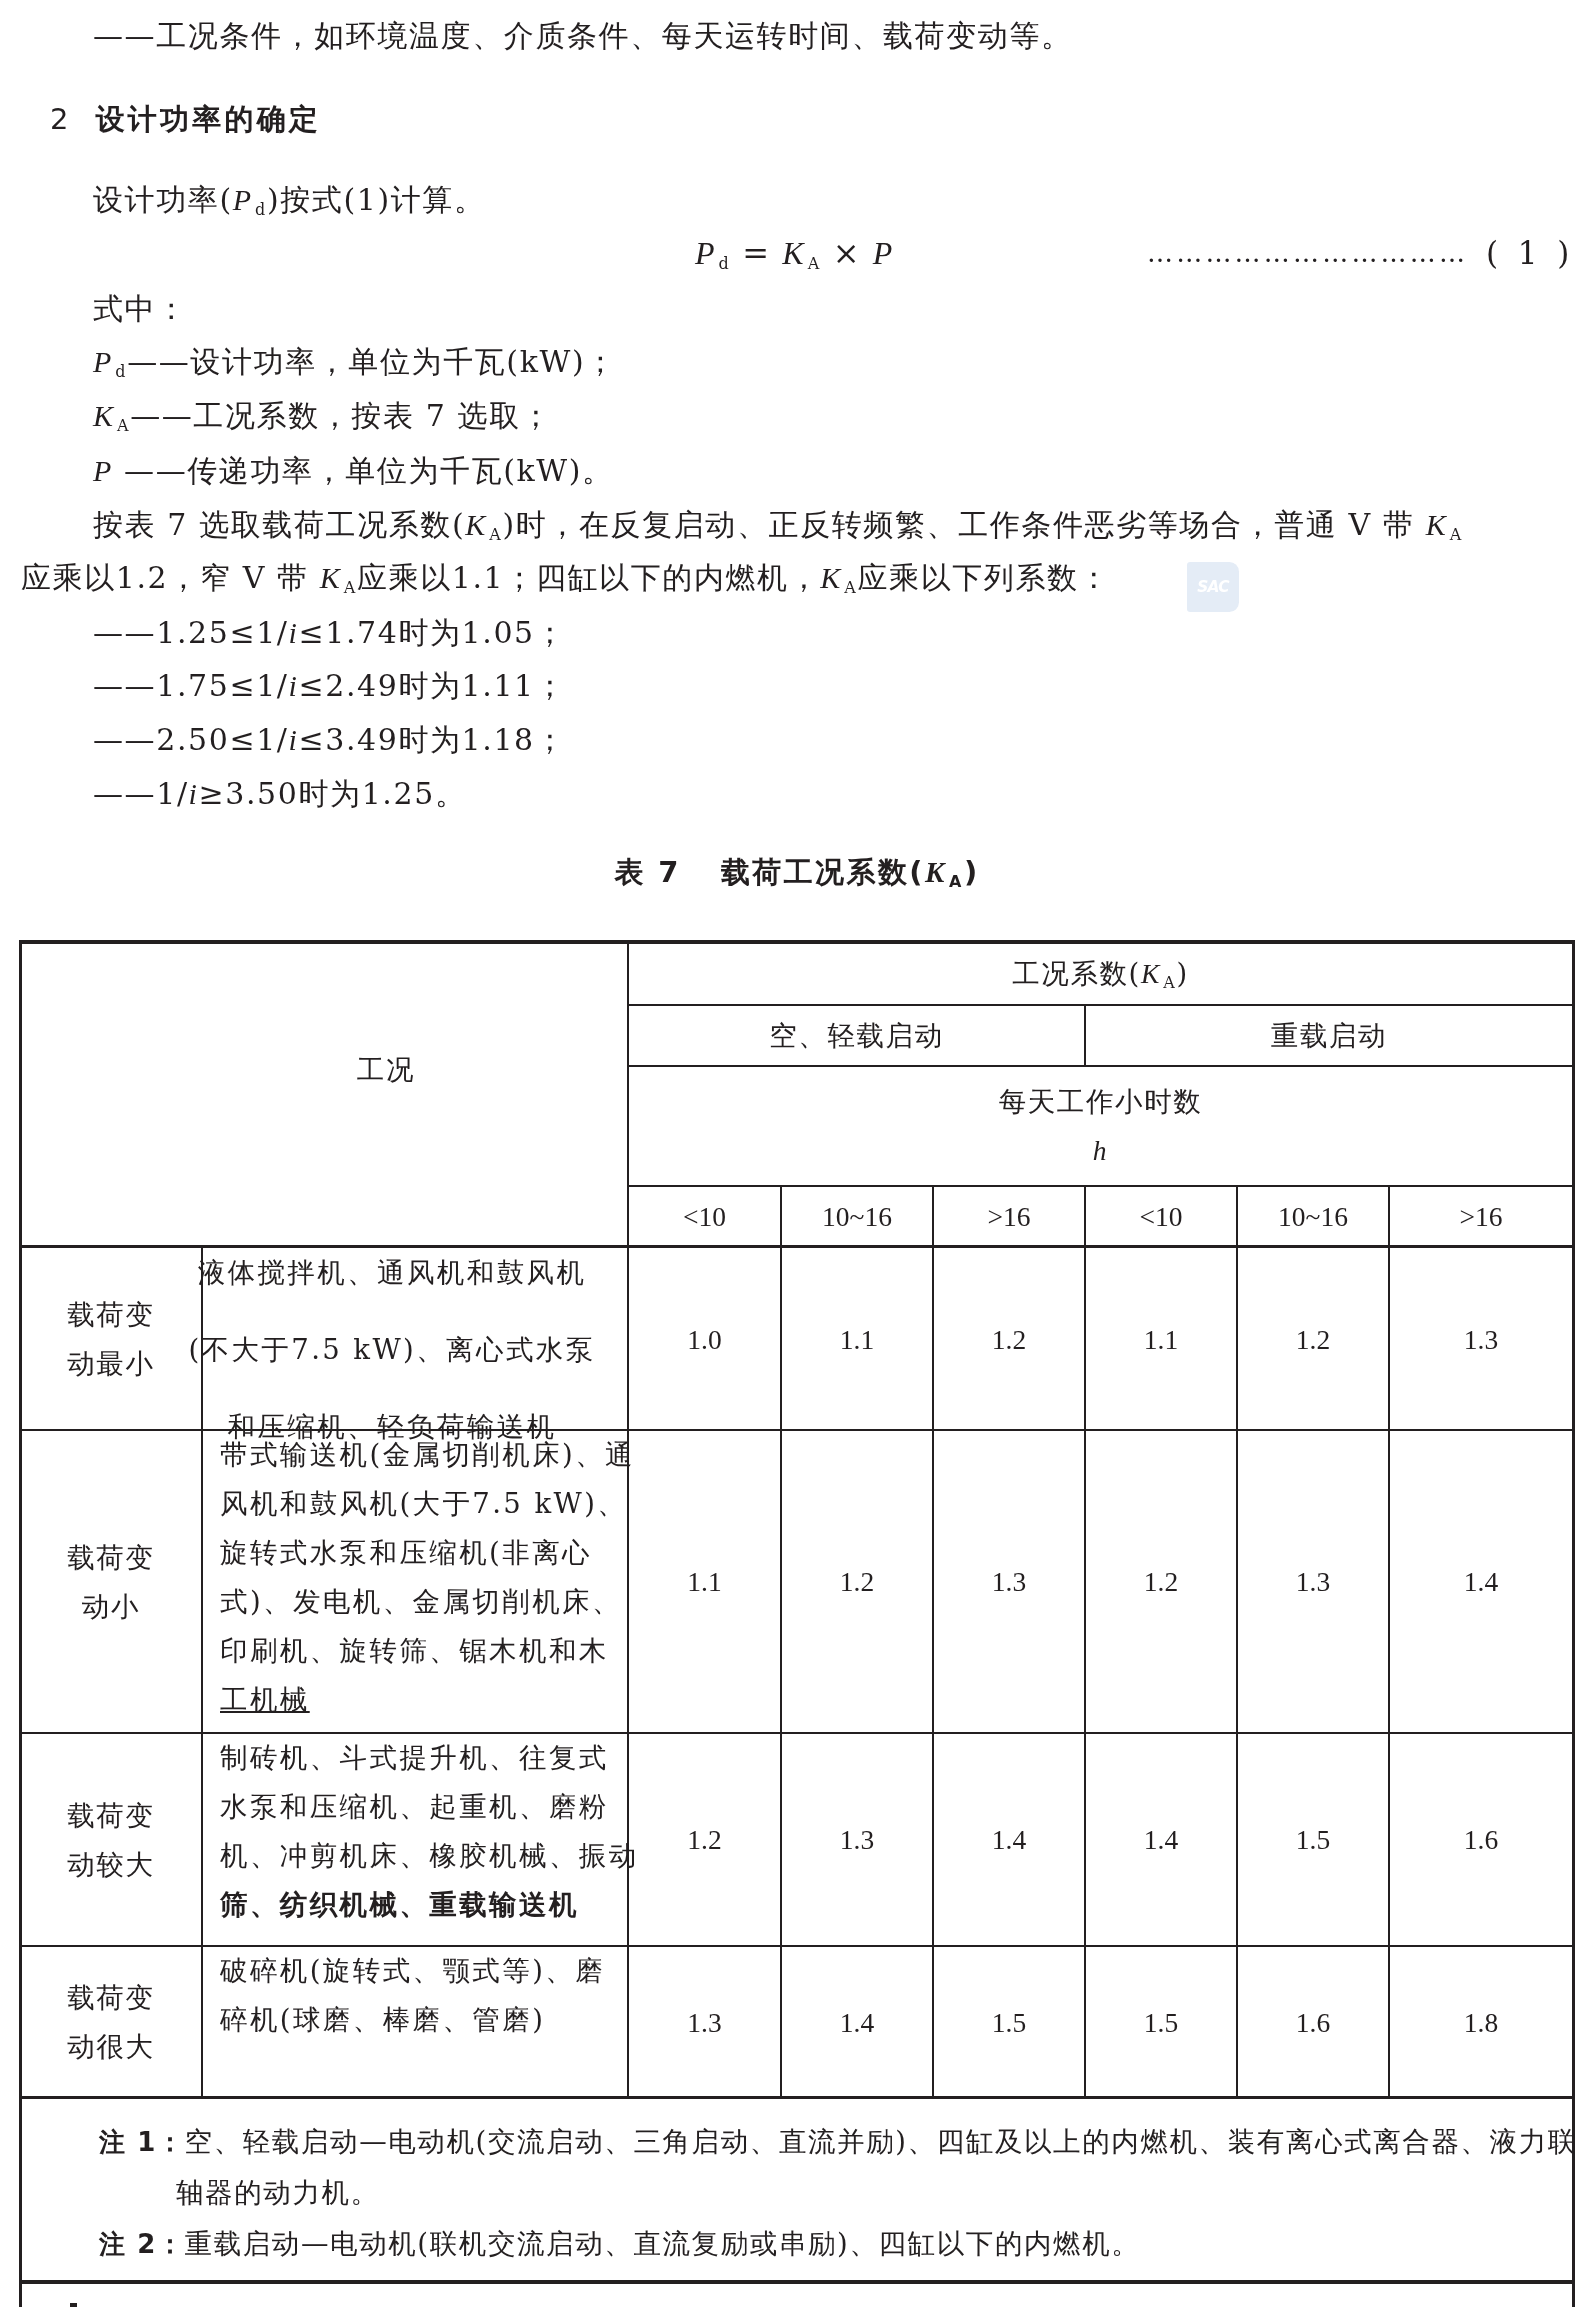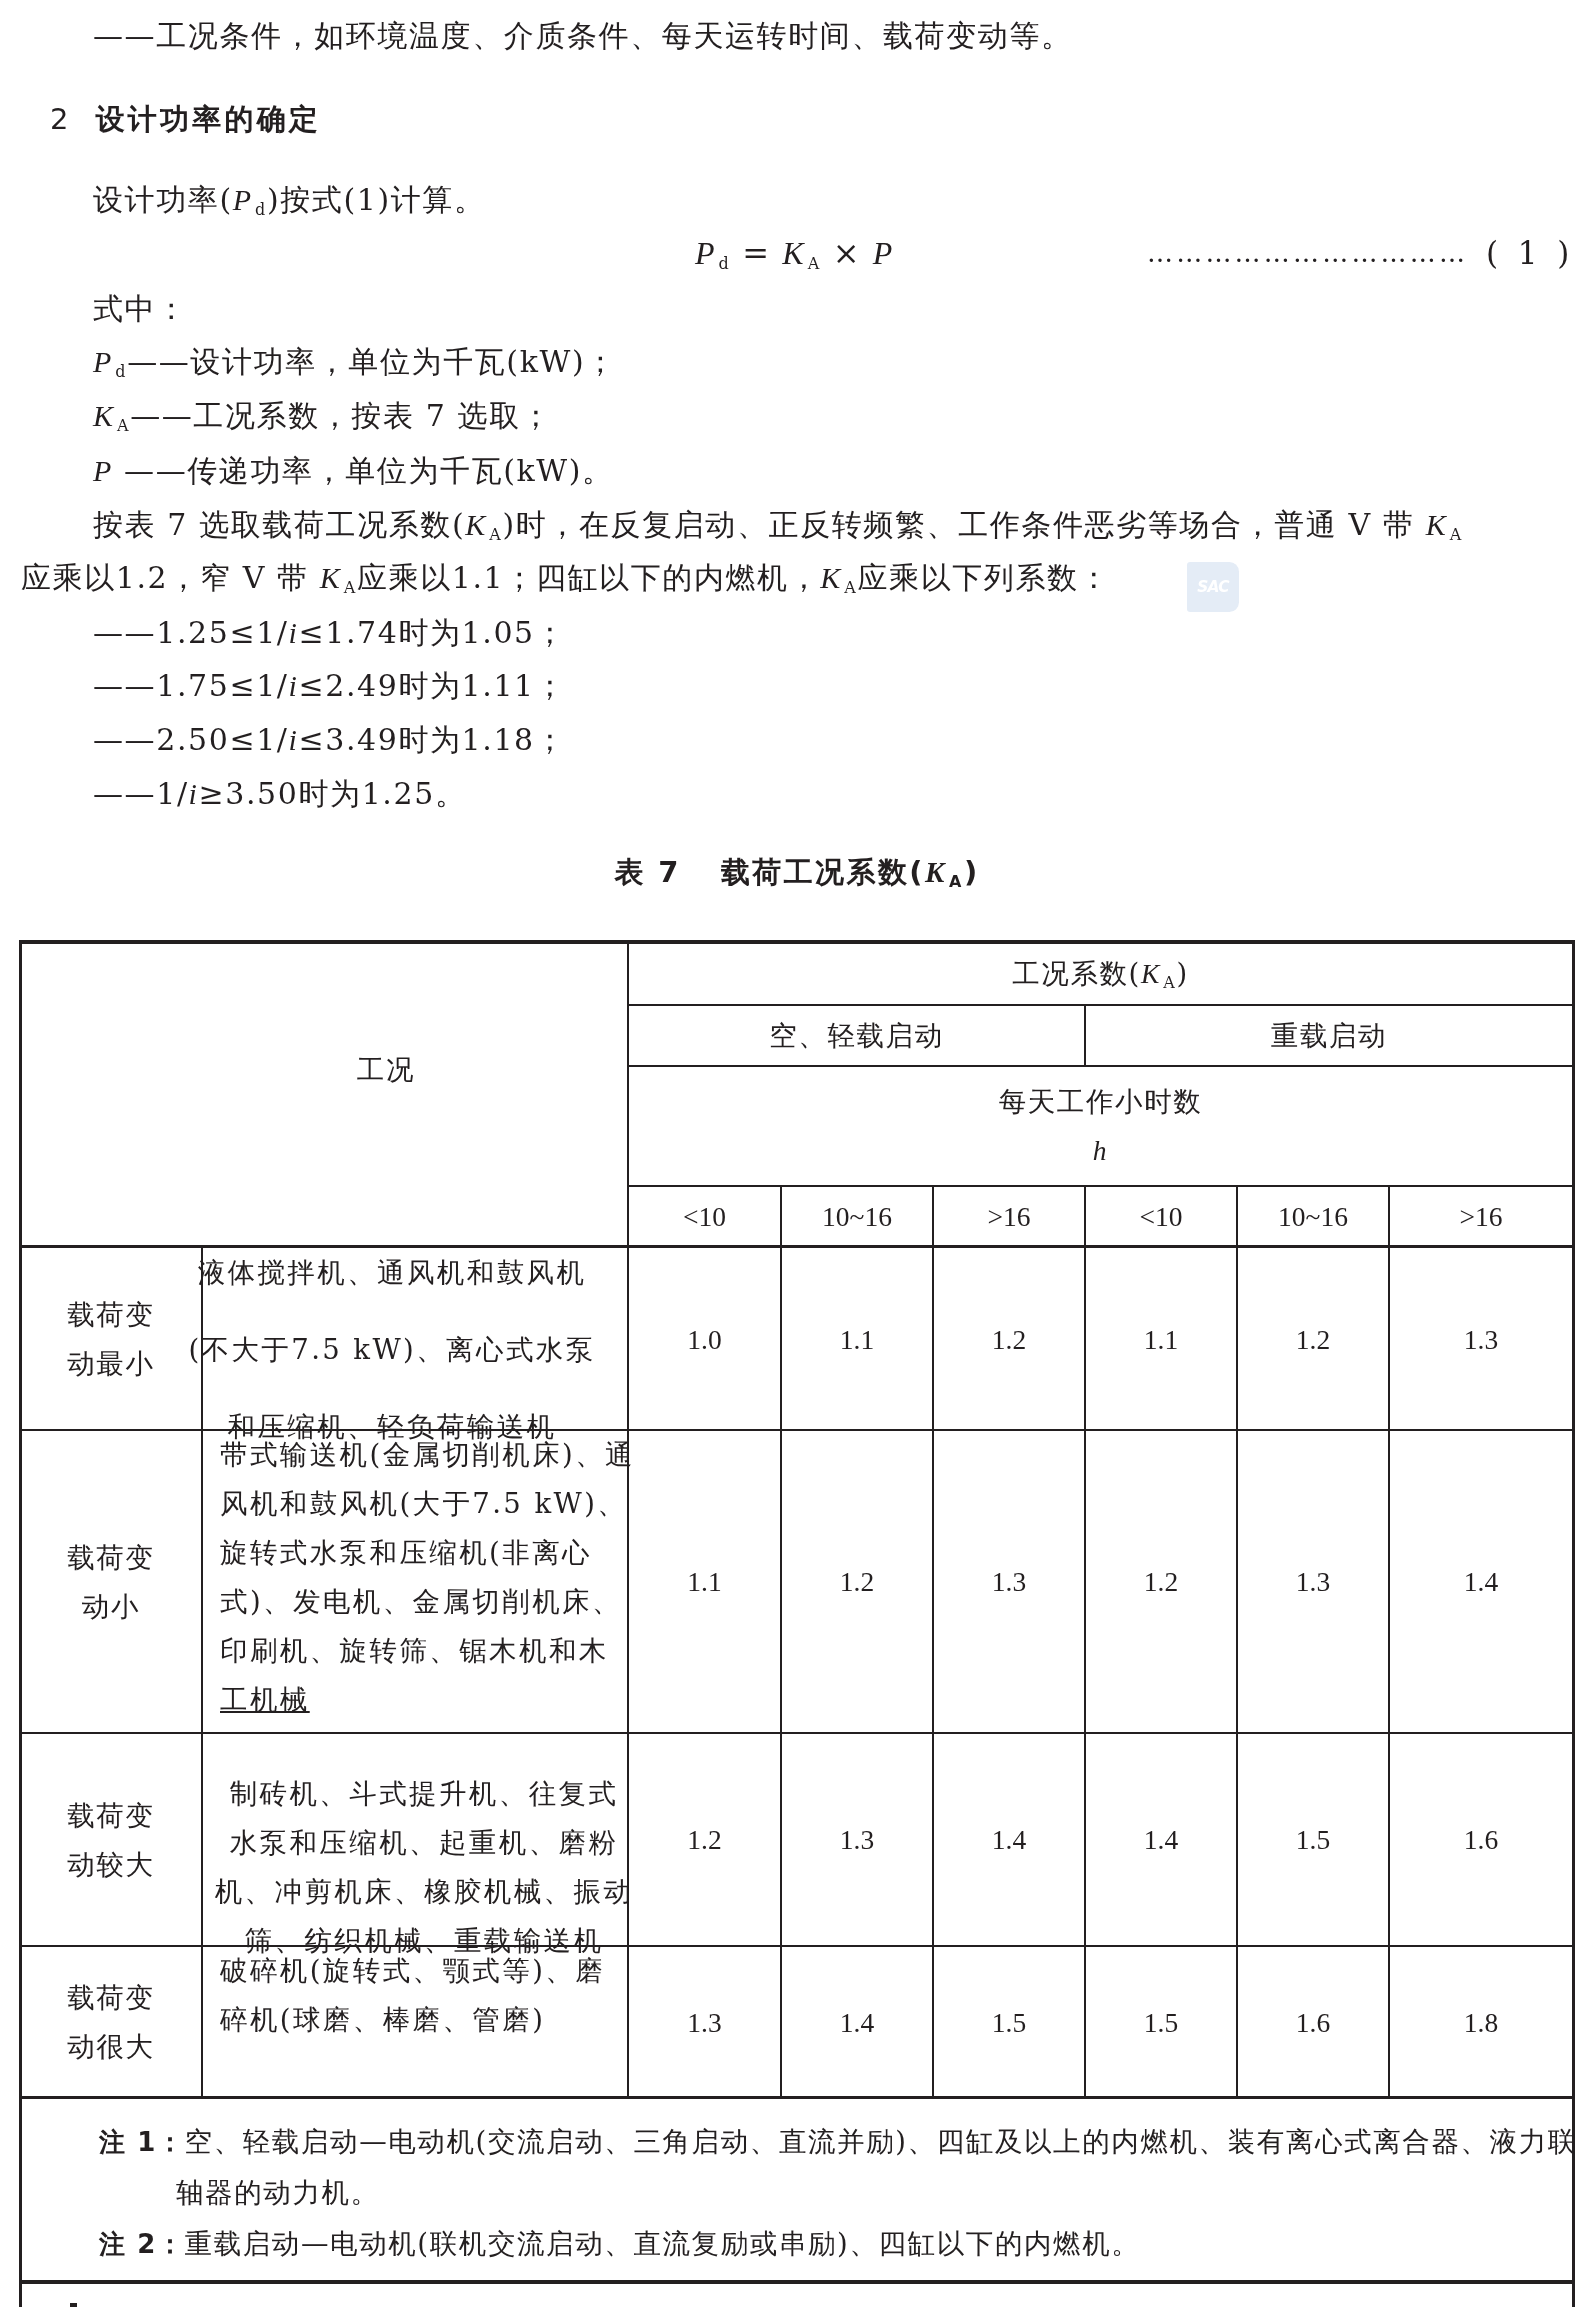--- a/index.html
+++ b/index.html
@@ -161,25 +161,25 @@
       <div class="cell num-cell" style="left: 628px; top: 1430px; width: 153px; height: 303px;">1.1</div>
       <div class="cell num-cell" style="left: 781px; top: 1430px; width: 152px; height: 303px;">1.2</div>
       <div class="cell num-cell" style="left: 933px; top: 1430px; width: 152px; height: 303px;">1.3</div>
       <div class="cell num-cell" style="left: 1085px; top: 1430px; width: 152px; height: 303px;">1.2</div>
       <div class="cell num-cell" style="left: 1237px; top: 1430px; width: 152px; height: 303px;">1.3</div>
       <div class="cell num-cell" style="left: 1389px; top: 1430px; width: 184px; height: 303px;">1.4</div>
       <div class="cell" style="left: 19.4px; top: 1733px; width: 183px; height: 213px; flex-direction: column;">
         <span>载荷变</span>
         <span>动较大</span>
       </div>
-      <div class="cell desc" style="left: 202px; top: 1733px; width: 426px; height: 213px; flex-direction: column; align-items: center; margin-top: 36px;">
+      <div class="cell desc" style="left: 202px; top: 1733px; width: 426px; height: 213px; flex-direction: column; align-items: flex-start;">
         <span style="white-space: nowrap;">制砖机、斗式提升机、往复式</span>
         <span style="white-space: nowrap;">水泵和压缩机、起重机、磨粉</span>
         <span style="white-space: nowrap;">机、冲剪机床、橡胶机械、振动</span>
-        <span style="white-space: nowrap;">筛、纺织机械、重载输送机</span>
+        <span style="white-space: nowrap; font-weight: bold;">筛、纺织机械、重载输送机</span>
       </div>
       <div class="cell num-cell" style="left: 628px; top: 1733px; width: 153px; height: 213px;">1.2</div>
       <div class="cell num-cell" style="left: 781px; top: 1733px; width: 152px; height: 213px;">1.3</div>
       <div class="cell num-cell" style="left: 933px; top: 1733px; width: 152px; height: 213px;">1.4</div>
       <div class="cell num-cell" style="left: 1085px; top: 1733px; width: 152px; height: 213px;">1.4</div>
       <div class="cell num-cell" style="left: 1237px; top: 1733px; width: 152px; height: 213px;">1.5</div>
       <div class="cell num-cell" style="left: 1389px; top: 1733px; width: 184px; height: 213px;">1.6</div>
       <div class="cell" style="left: 19.4px; top: 1946px; width: 183px; height: 152px; flex-direction: column;">
         <span>载荷变</span>
         <span>动很大</span>

